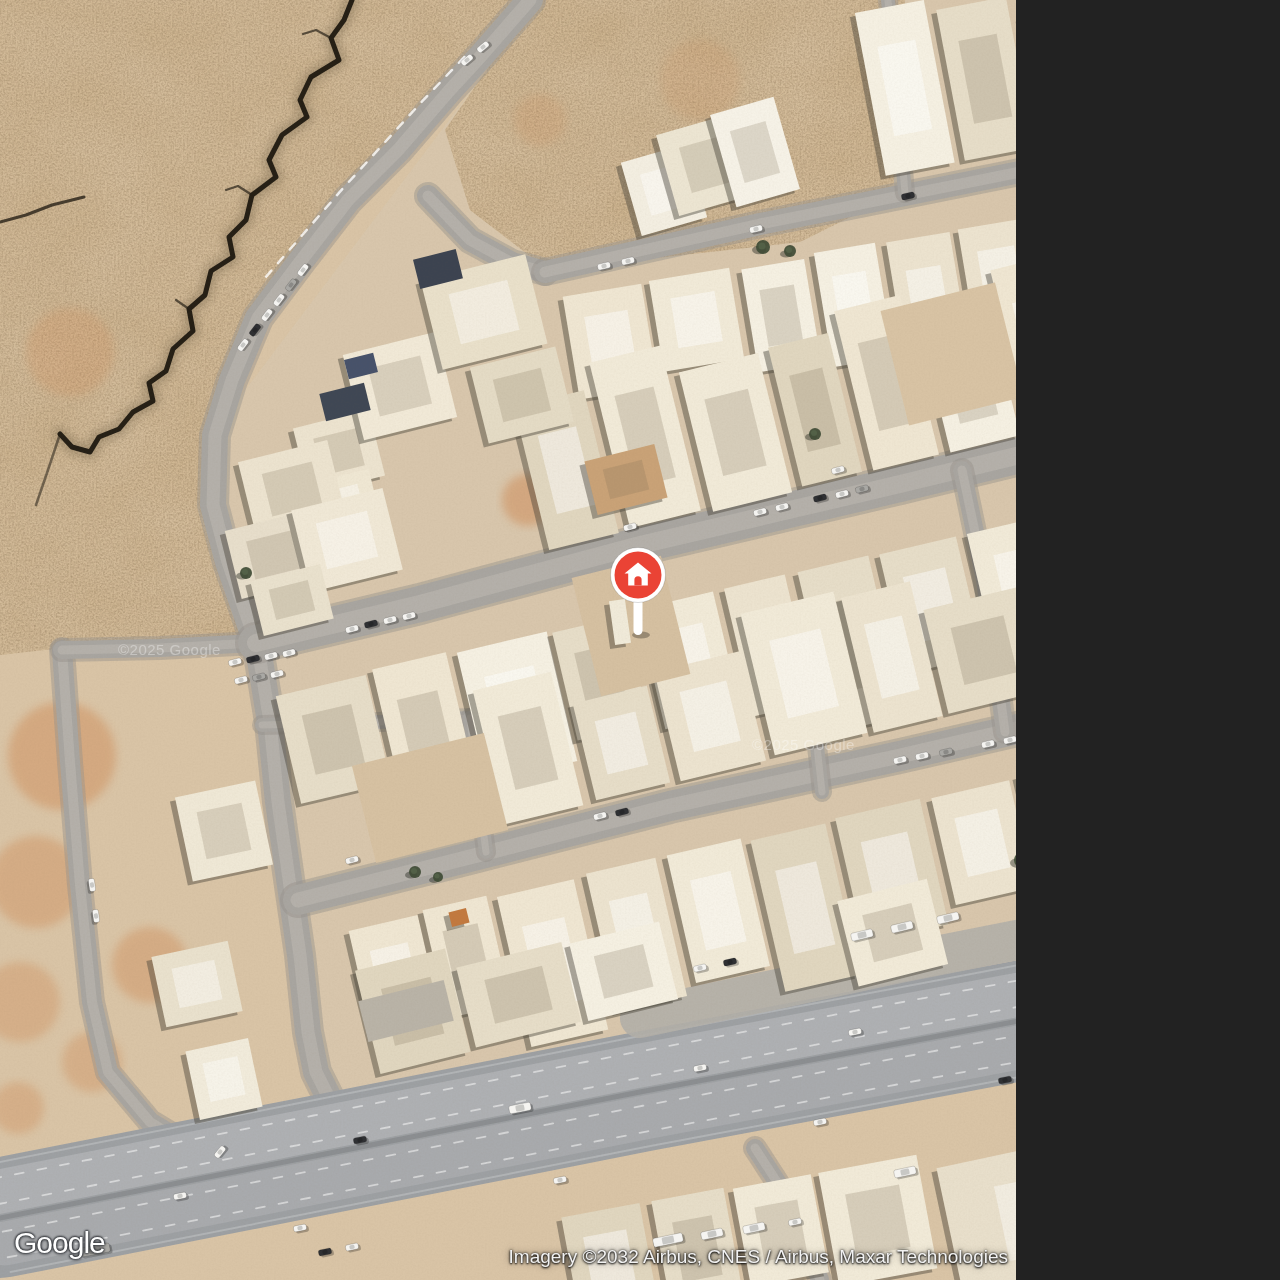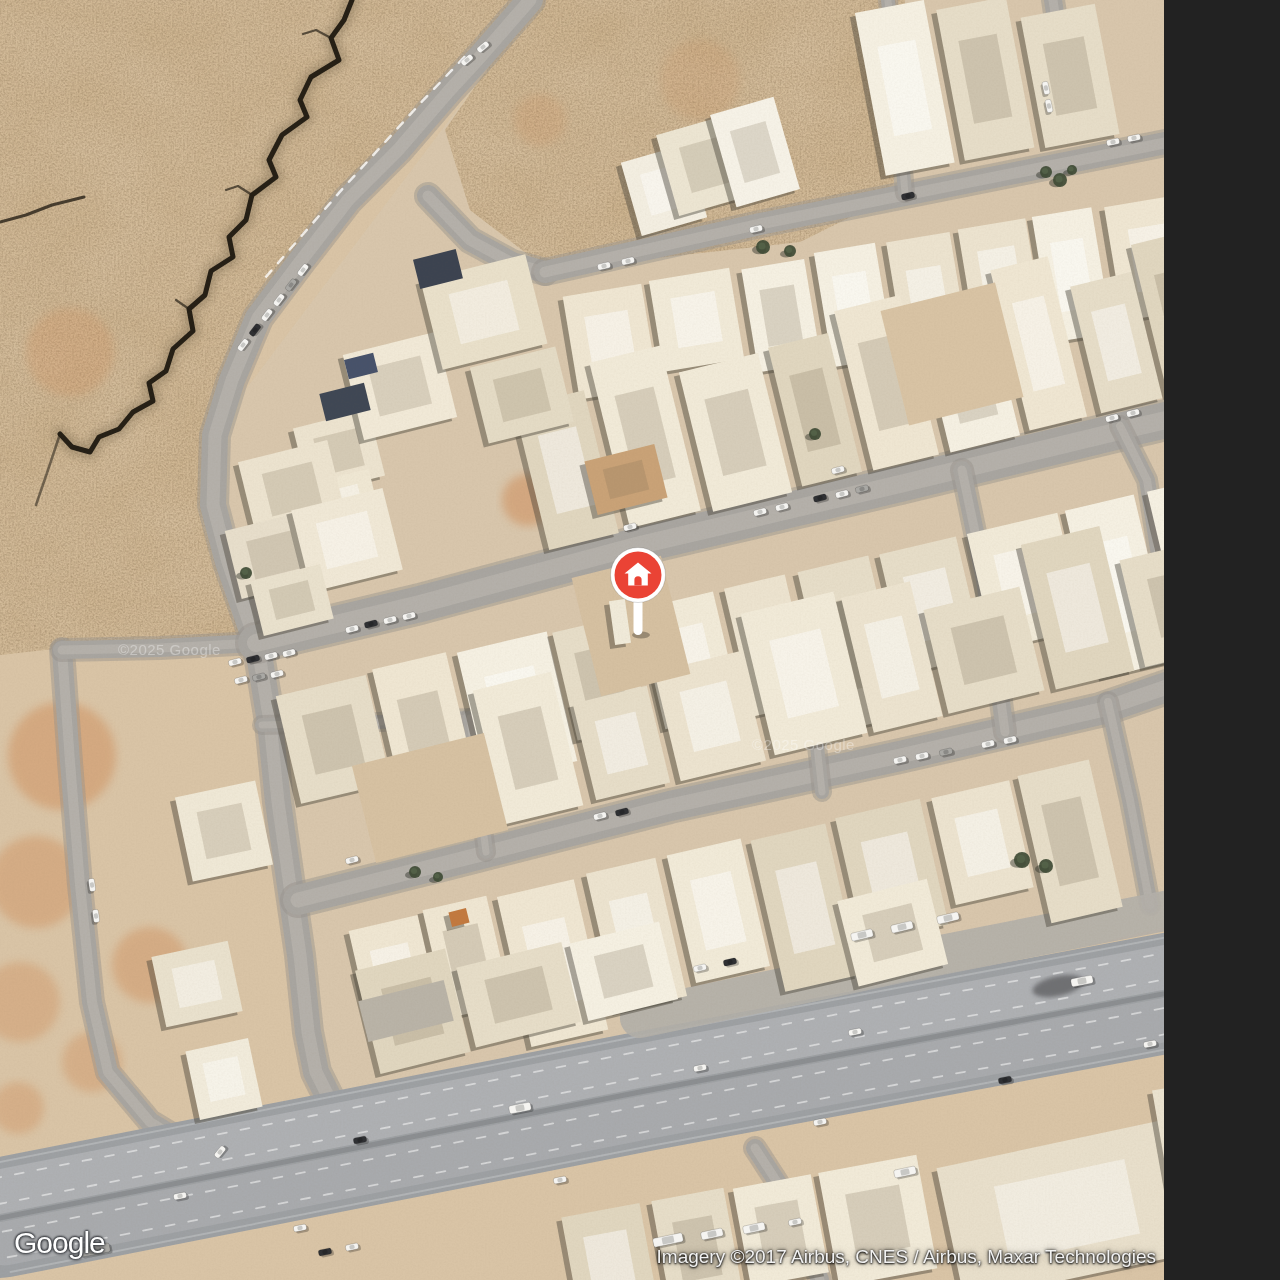--- a/index.html
+++ b/index.html
@@ -1,17 +1,17 @@
 <!DOCTYPE html>
 <html><head>
 <meta charset="utf-8">
 <style>
   html,body{margin:0;padding:0;background:#222;}
   .viewport{
-    position:relative;width:1164px;height:1280px;overflow:hidden;
+    position:relative;width:1016px;height:1280px;overflow:hidden;
     background:#d9c4a6;font-family:"Liberation Sans",sans-serif;
   }
   .viewport svg.scene{position:absolute;left:0;top:0;}
   .overlay{position:absolute;white-space:nowrap;}
   .google-logo{
     left:14px;top:1226px;font-size:30px;font-weight:400;letter-spacing:-1px;
     color:#ffffff;
     text-shadow:0 1px 3px rgba(55,58,62,.95),1px 0 2px rgba(55,58,62,.85),
                 -1px 0 2px rgba(55,58,62,.85),0 -1px 2px rgba(55,58,62,.85);
   }
@@ -814,14 +814,14 @@
       <g>
         <path d="M0,-12.5 L13.5,-1.5 L9.8,-1.5 L9.8,10.5 L-9.8,10.5 L-9.8,-1.5 L-13.5,-1.5 Z" fill="#ffffff"></path>
         <path id="pin-door" d="M-3.6,10.5 L-3.6,4.8 A3.6,3.6 0 0 1 3.6,4.8 L3.6,10.5 Z" fill="#EA4335"></path>
       </g>
     </svg>
   </div>
 
   <div class="overlay watermark wm1">©2025 Google</div>
   <div class="overlay watermark wm2">©2025 Google</div>
   <div class="overlay google-logo">Google</div>
-  <div class="overlay attribution">Imagery ©2017 Airbus, CNES / Airbus, Maxar Technologies</div>
+  <div class="overlay attribution">Imagery ©2032 Airbus, CNES / Airbus, Maxar Technologies</div>
 </div>
 
 </body></html>

